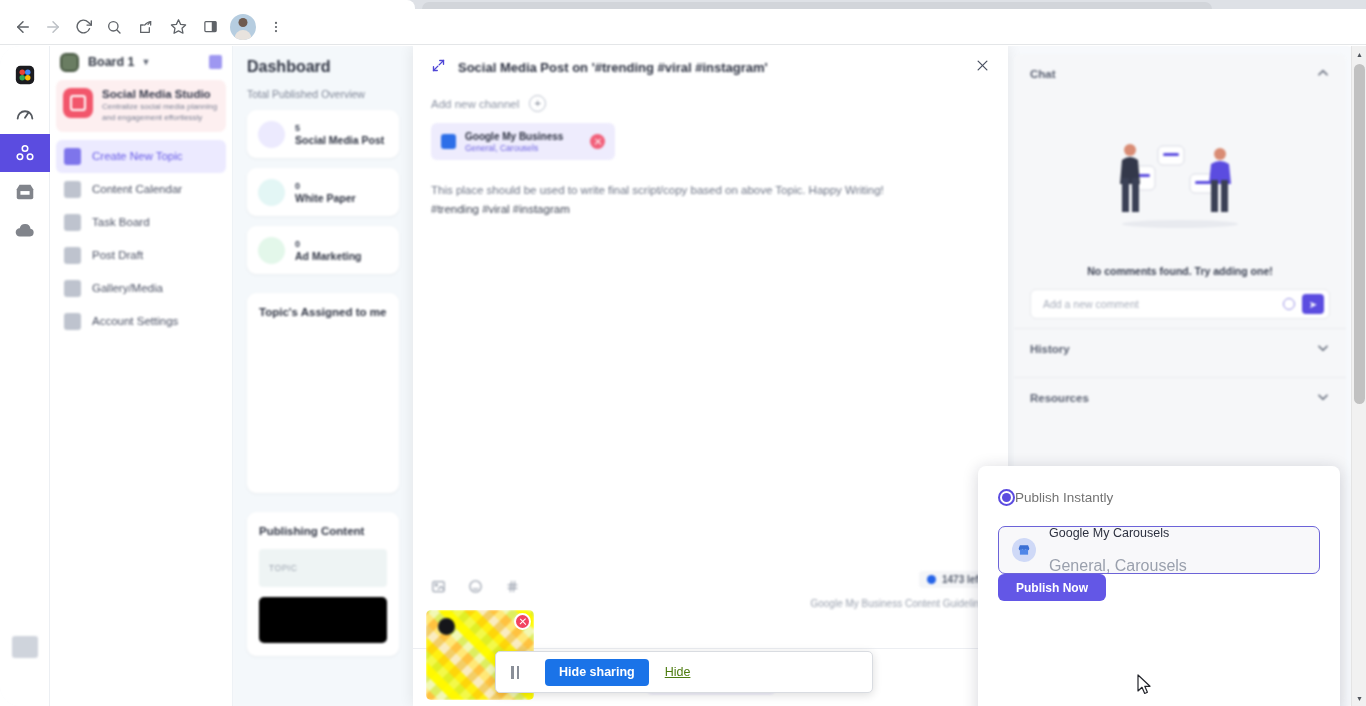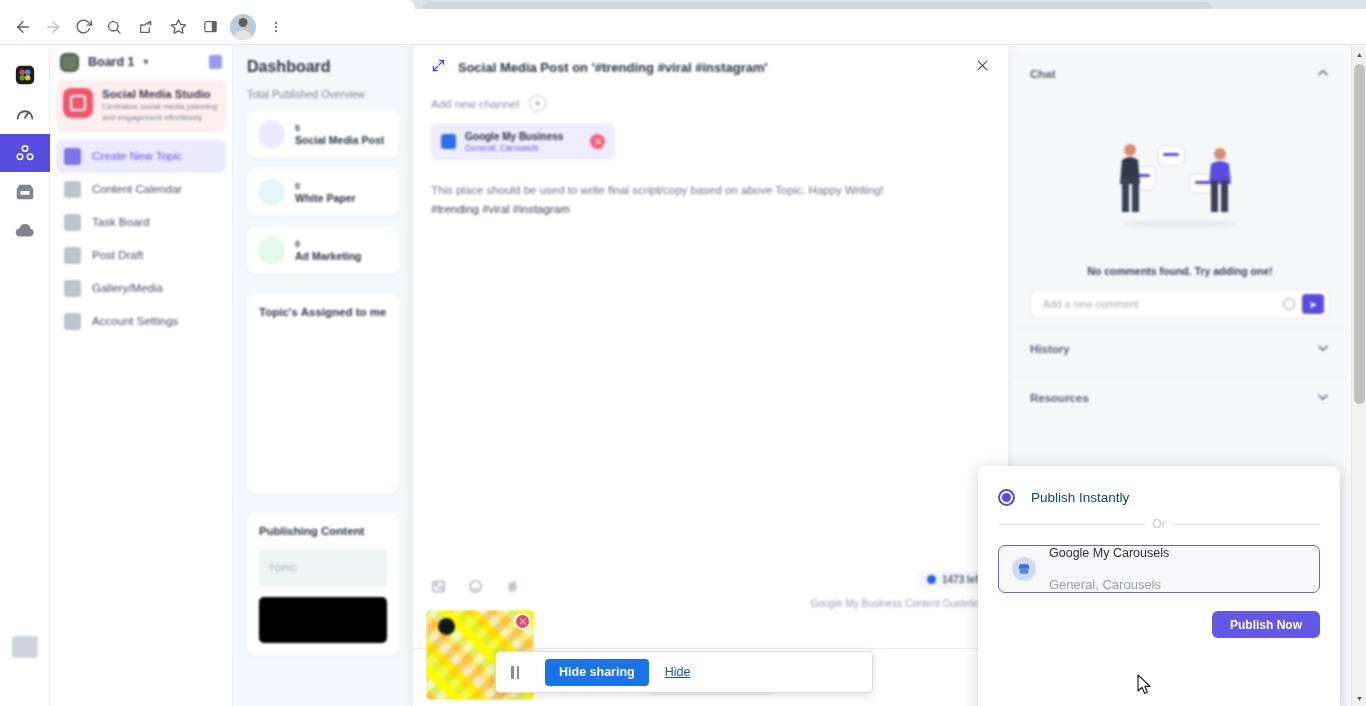--- a/index.html
+++ b/index.html
@@ -295,40 +295,40 @@
     background: #fff; border-radius: 8px; box-shadow: 0 2px 16px rgba(20,20,50,.18);
     padding: 16px 20px 0;
   }
   .radio-row { display: flex; align-items: center; height: 30px; cursor: pointer; }
   .radio {
     width: 17px; height: 17px; border-radius: 50%; border: 2px solid #5b4ce0;
     flex: none; display: flex; align-items: center; justify-content: center;
   }
   .radio.off { border-color: #33384a; }
   .radio .dot { width: 9px; height: 9px; border-radius: 50%; background: #5b4ce0; }
-  .radio-lbl { font-size: 13.5px; color: #0c4a6e; margin-left: 16px; }
+  .radio-lbl { font-size: 13.5px; color: #737373; }
   .or-divider {
     display: flex; align-items: center; margin: 5px 0 4px; color: #c8cbd4; font-size: 12px;
   }
   .or-divider::before, .or-divider::after {
     content: ""; flex: 1; height: 1px; background: #dfe1e7;
   }
   .or-divider span { padding: 0 6px; }
   .pub-card {
     margin-top: 14px; height: 48px; border: 1px solid #6c63d8; border-radius: 7px;
     background: #f8f8fa; display: flex; align-items: center; padding: 0 13px;
   }
   .pub-card-ico {
     width: 24px; height: 24px; border-radius: 50%; background: #cfd9f7; flex: none;
     display: flex; align-items: center; justify-content: center;
   }
   .pub-card-txt { margin-left: 13px; }
   .pub-card-title { font-size: 12.5px; color: #2d3140; }
-  .pub-card-sub { font-size: 13px; color: #9aa0ad; margin-top: 17px; }
-  .pub-btn-row { display: flex; justify-content: flex-end; margin-top: 18px; }
+  .pub-card-sub { font-size: 16px; color: #9aa0ad; margin-top: 17px; }
+  .pub-btn-row { display: flex; justify-content: flex-start; }
   .publish-now {
     height: 27px; padding: 0 18px; border: none; border-radius: 6px; background: #6357e6;
     color: #fff; font-size: 12px; font-weight: 700; cursor: pointer;
     font-family: "Liberation Sans", sans-serif;
   }
   .cursor { position: absolute; left: 1137px; top: 628px; pointer-events: none; }
 
   
   .share-bar {
     position: absolute; left: 495px; top: 651px; width: 378px; height: 42px;
@@ -338,21 +338,21 @@
   }
   .pause-ico { display: flex; gap: 3px; flex: none; margin-right: 12px; }
   .pause-ico i { width: 2.5px; height: 13px; background: #8a8f98; display: block; }
   .share-txt { font-size: 13px; color: #26282c; }
   .stop-btn {
     margin-left: 14px; height: 27px; padding: 0 14px; background: #1a73e8; border: none;
     border-radius: 4px; color: #fff; font-size: 12.5px; font-weight: 700; cursor: pointer;
     font-family: "Liberation Sans", sans-serif;
   }
   .hide-link {
-    margin-left: 16px; font-size: 12.5px; color: #1d4ed8; text-decoration: underline; cursor: pointer;
+    margin-left: 16px; font-size: 12.5px; color: #4d7c0f; text-decoration: underline; cursor: pointer;
   }
 
   
   .scrollbar {
     position: absolute; right: 0; top: 46px; width: 15px; height: 660px;
     background: #f1f1f1; border-left: 1px solid #e4e4e4;
   }
   .sb-up, .sb-down {
     position: absolute; left: 0; width: 15px; height: 16px; color: #50555c;
     display: flex; align-items: center; justify-content: center; font-size: 7px;
@@ -679,23 +679,20 @@
 
   <div class="bottom-purple"></div>
 
   <div class="publish-pop">
     <div class="radio-row">
       <span class="radio">
           <span class="dot"></span>
         </span>
       <span class="radio-lbl">Publish Instantly</span>
     </div>
-    <div class="or-divider">
-      <span>Or</span>
-    </div>
     <div class="pub-card">
       <span class="pub-card-ico">
         <svg width="14" height="14" viewBox="0 0 24 24">
             <path d="M3 9l2-5h14l2 5v1a3 3 0 0 1-6 0 3 3 0 0 1-6 0 3 3 0 0 1-6 0z" fill="#3b6fd4"></path>
             <rect x="5" y="11" width="14" height="9" fill="#4f86e8"></rect>
           </svg>
       </span>
       <span class="pub-card-txt">
         <span class="pub-card-title" style="display:block">Google My Carousels</span>
         <span class="pub-card-sub" style="display:block">General, Carousels</span>

